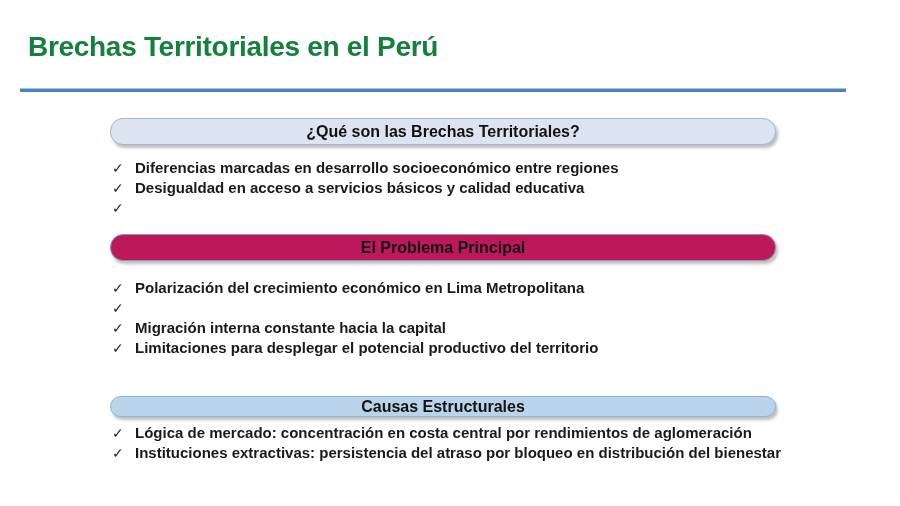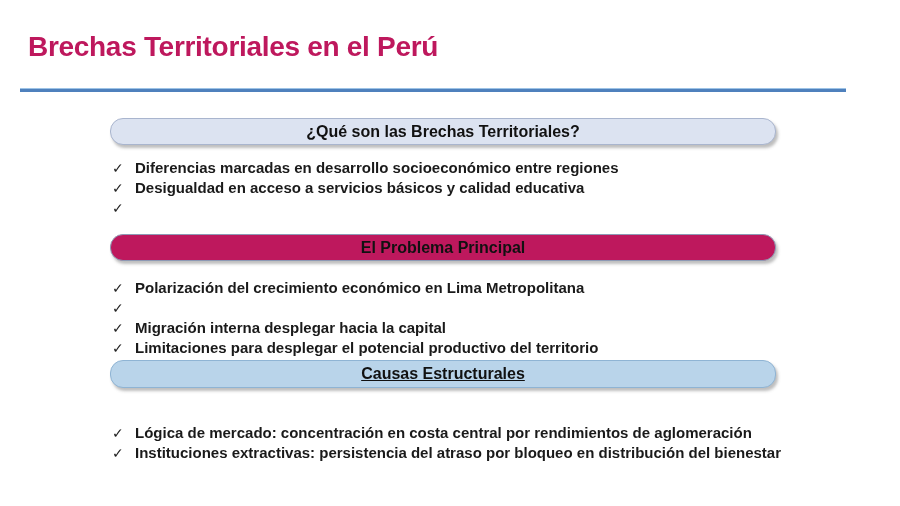--- a/index.html
+++ b/index.html
@@ -15,21 +15,21 @@
     overflow: hidden;
     font-family: "Liberation Sans", sans-serif;
     color: #1a1a1a;
   }
   .slide-title {
     position: absolute;
     left: 28px;
     top: 12px;
     font-size: 28px;
     font-weight: bold;
-    color: #be185d;
+    color: #15803d;
     letter-spacing: -0.3px;
     white-space: nowrap;
   }
   .slide-subtitle {
     position: absolute;
     left: 29px;
     top: 60px;
     font-size: 15px;
     color: #1a1a1a;
     white-space: nowrap;
@@ -54,21 +54,21 @@
     display: flex;
     align-items: center;
     justify-content: center;
     font-size: 16px;
     font-weight: bold;
     color: #111111;
     box-sizing: border-box;
   }
   .hdr-1 { top: 118px; }
   .hdr-2 { top: 234px; }
-  .hdr-3 { top: 360px; height: 28px; text-decoration: underline; }
+  .hdr-3 { top: 396px; height: 21px; }
   .bullet-list {
     position: absolute;
     left: 112px;
     margin: 0;
     padding: 0;
     list-style: none;
   }
   .list-1 { top: 158px; }
   .list-2 { top: 278px; }
   .list-3 { top: 423px; }
@@ -123,21 +123,21 @@
   <ul class="bullet-list list-2">
     <li class="bullet-item">
       <span class="check-icon">✓</span>
       <span class="bullet-text">Polarización del crecimiento económico en Lima Metropolitana</span>
     </li>
     <li class="bullet-item">
       <span class="check-icon">✓</span>
     </li>
     <li class="bullet-item">
       <span class="check-icon">✓</span>
-      <span class="bullet-text">Migración interna desplegar hacia la capital</span>
+      <span class="bullet-text">Migración interna constante hacia la capital</span>
     </li>
     <li class="bullet-item">
       <span class="check-icon">✓</span>
       <span class="bullet-text">Limitaciones para desplegar el potencial productivo del territorio</span>
     </li>
   </ul>
 
   <div class="section-header hdr-3" style="background-color: rgb(185, 212, 234); border-color: rgb(143, 180, 212);">Causas Estructurales</div>
 
   <ul class="bullet-list list-3">

